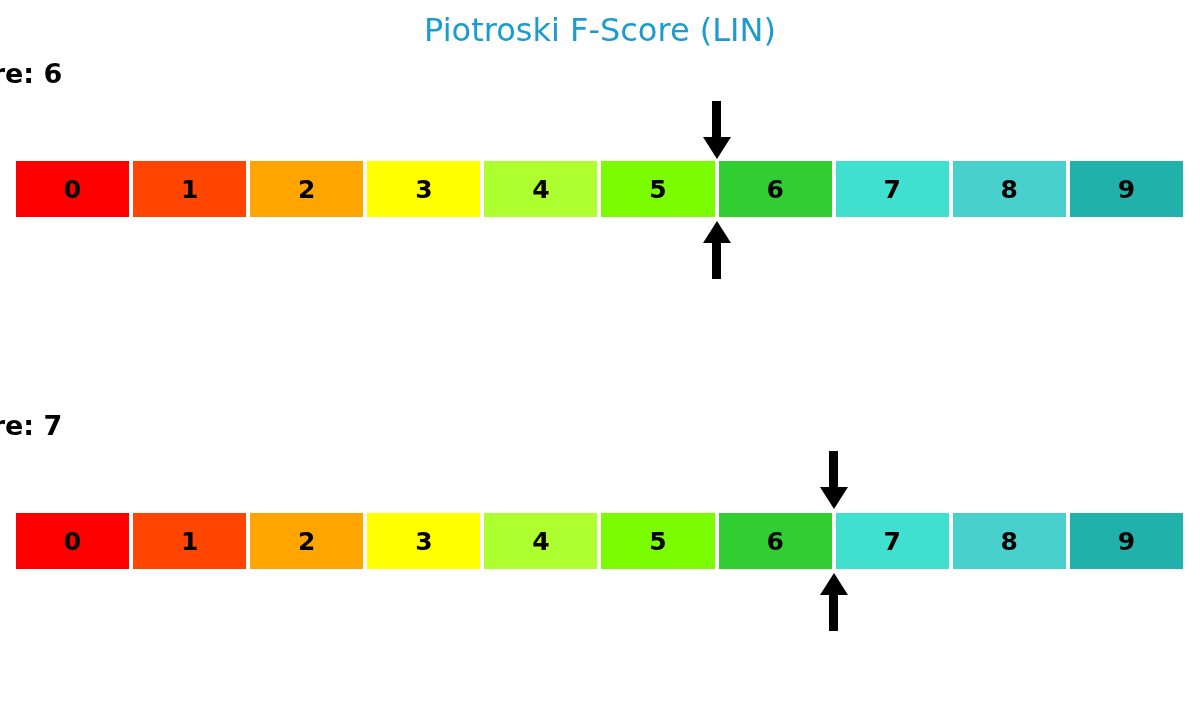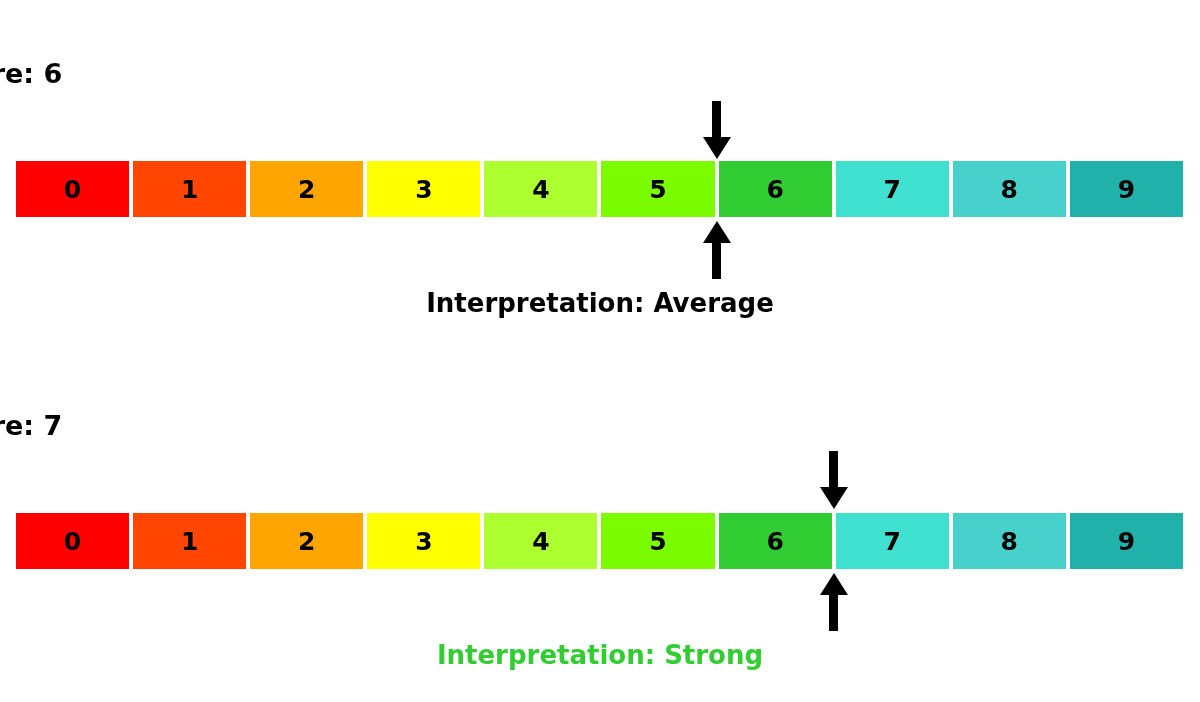--- a/index.html
+++ b/index.html
@@ -103,20 +103,21 @@
   .c2 .bar    { top: 511px; }
   .c2 .arrow-up   { top: 573px; }
   .c2 .interp { top: 639px; }
 </style>
 </head>
 <body>
 
 <div class="canvas">
 
   <section class="chart c1" style="--arrow-x: 716.6px;">
+    <div class="title" style="color: rgb(26, 156, 206);">Piotroski F-Score (LIN)</div>
     <div class="score">Score: 6</div>
     <div class="arrow arrow-down">
       <div class="shaft"></div>
       <div class="head-down"></div>
     </div>
     <div class="bar">
         <div class="seg" style="background: rgb(255, 0, 0); color: rgb(0, 0, 0);">0</div>
         <div class="seg" style="background: rgb(255, 69, 0); color: rgb(0, 0, 0);">1</div>
         <div class="seg" style="background: rgb(255, 165, 0); color: rgb(0, 0, 0);">2</div>
         <div class="seg" style="background: rgb(255, 255, 0); color: rgb(0, 0, 0);">3</div>
@@ -124,21 +125,20 @@
         <div class="seg" style="background: rgb(124, 252, 0); color: rgb(0, 0, 0);">5</div>
         <div class="seg" style="background: rgb(50, 205, 50); color: rgb(0, 0, 0);">6</div>
         <div class="seg" style="background: rgb(64, 224, 208); color: rgb(0, 0, 0);">7</div>
         <div class="seg" style="background: rgb(72, 209, 204); color: rgb(0, 0, 0);">8</div>
         <div class="seg" style="background: rgb(32, 178, 170); color: rgb(0, 0, 0);">9</div>
       </div>
     <div class="arrow arrow-up">
       <div class="head-up"></div>
       <div class="shaft"></div>
     </div>
-    <div class="interp" style="color: rgb(0, 0, 0);">Interpretation: Average</div>
   </section>
 
   <section class="chart c2" style="--arrow-x: 833.6999999999999px;">
     <div class="score">Score: 7</div>
     <div class="arrow arrow-down">
       <div class="shaft"></div>
       <div class="head-down"></div>
     </div>
     <div class="bar">
         <div class="seg" style="background: rgb(255, 0, 0); color: rgb(0, 0, 0);">0</div>
@@ -149,16 +149,15 @@
         <div class="seg" style="background: rgb(124, 252, 0); color: rgb(0, 0, 0);">5</div>
         <div class="seg" style="background: rgb(50, 205, 50); color: rgb(0, 0, 0);">6</div>
         <div class="seg" style="background: rgb(64, 224, 208); color: rgb(0, 0, 0);">7</div>
         <div class="seg" style="background: rgb(72, 209, 204); color: rgb(0, 0, 0);">8</div>
         <div class="seg" style="background: rgb(32, 178, 170); color: rgb(0, 0, 0);">9</div>
       </div>
     <div class="arrow arrow-up">
       <div class="head-up"></div>
       <div class="shaft"></div>
     </div>
-    <div class="interp" style="color: rgb(50, 205, 50);">Interpretation: Strong</div>
   </section>
 
 </div>
 
 </body></html>

